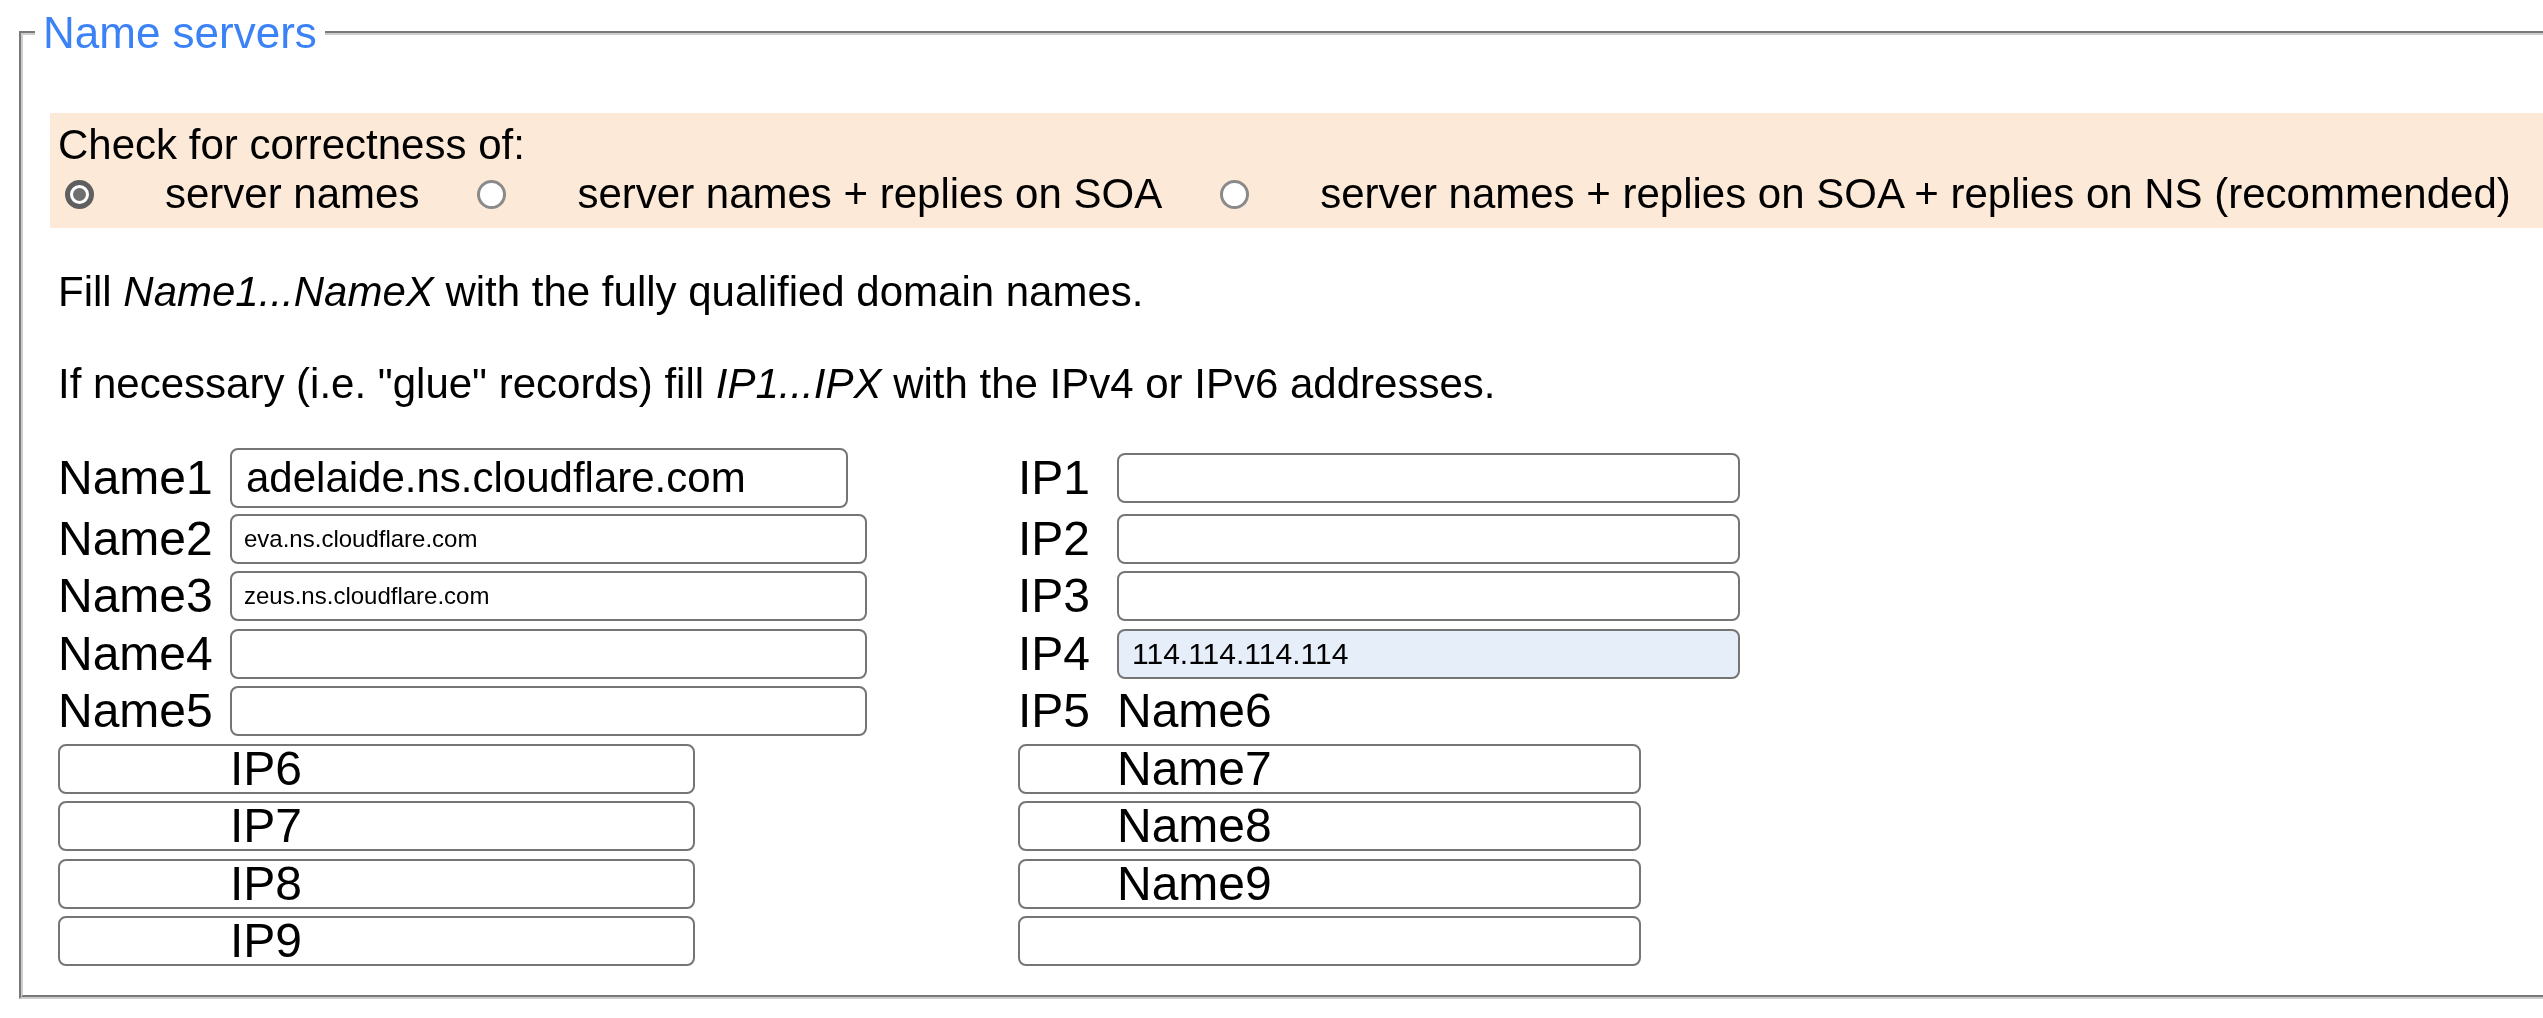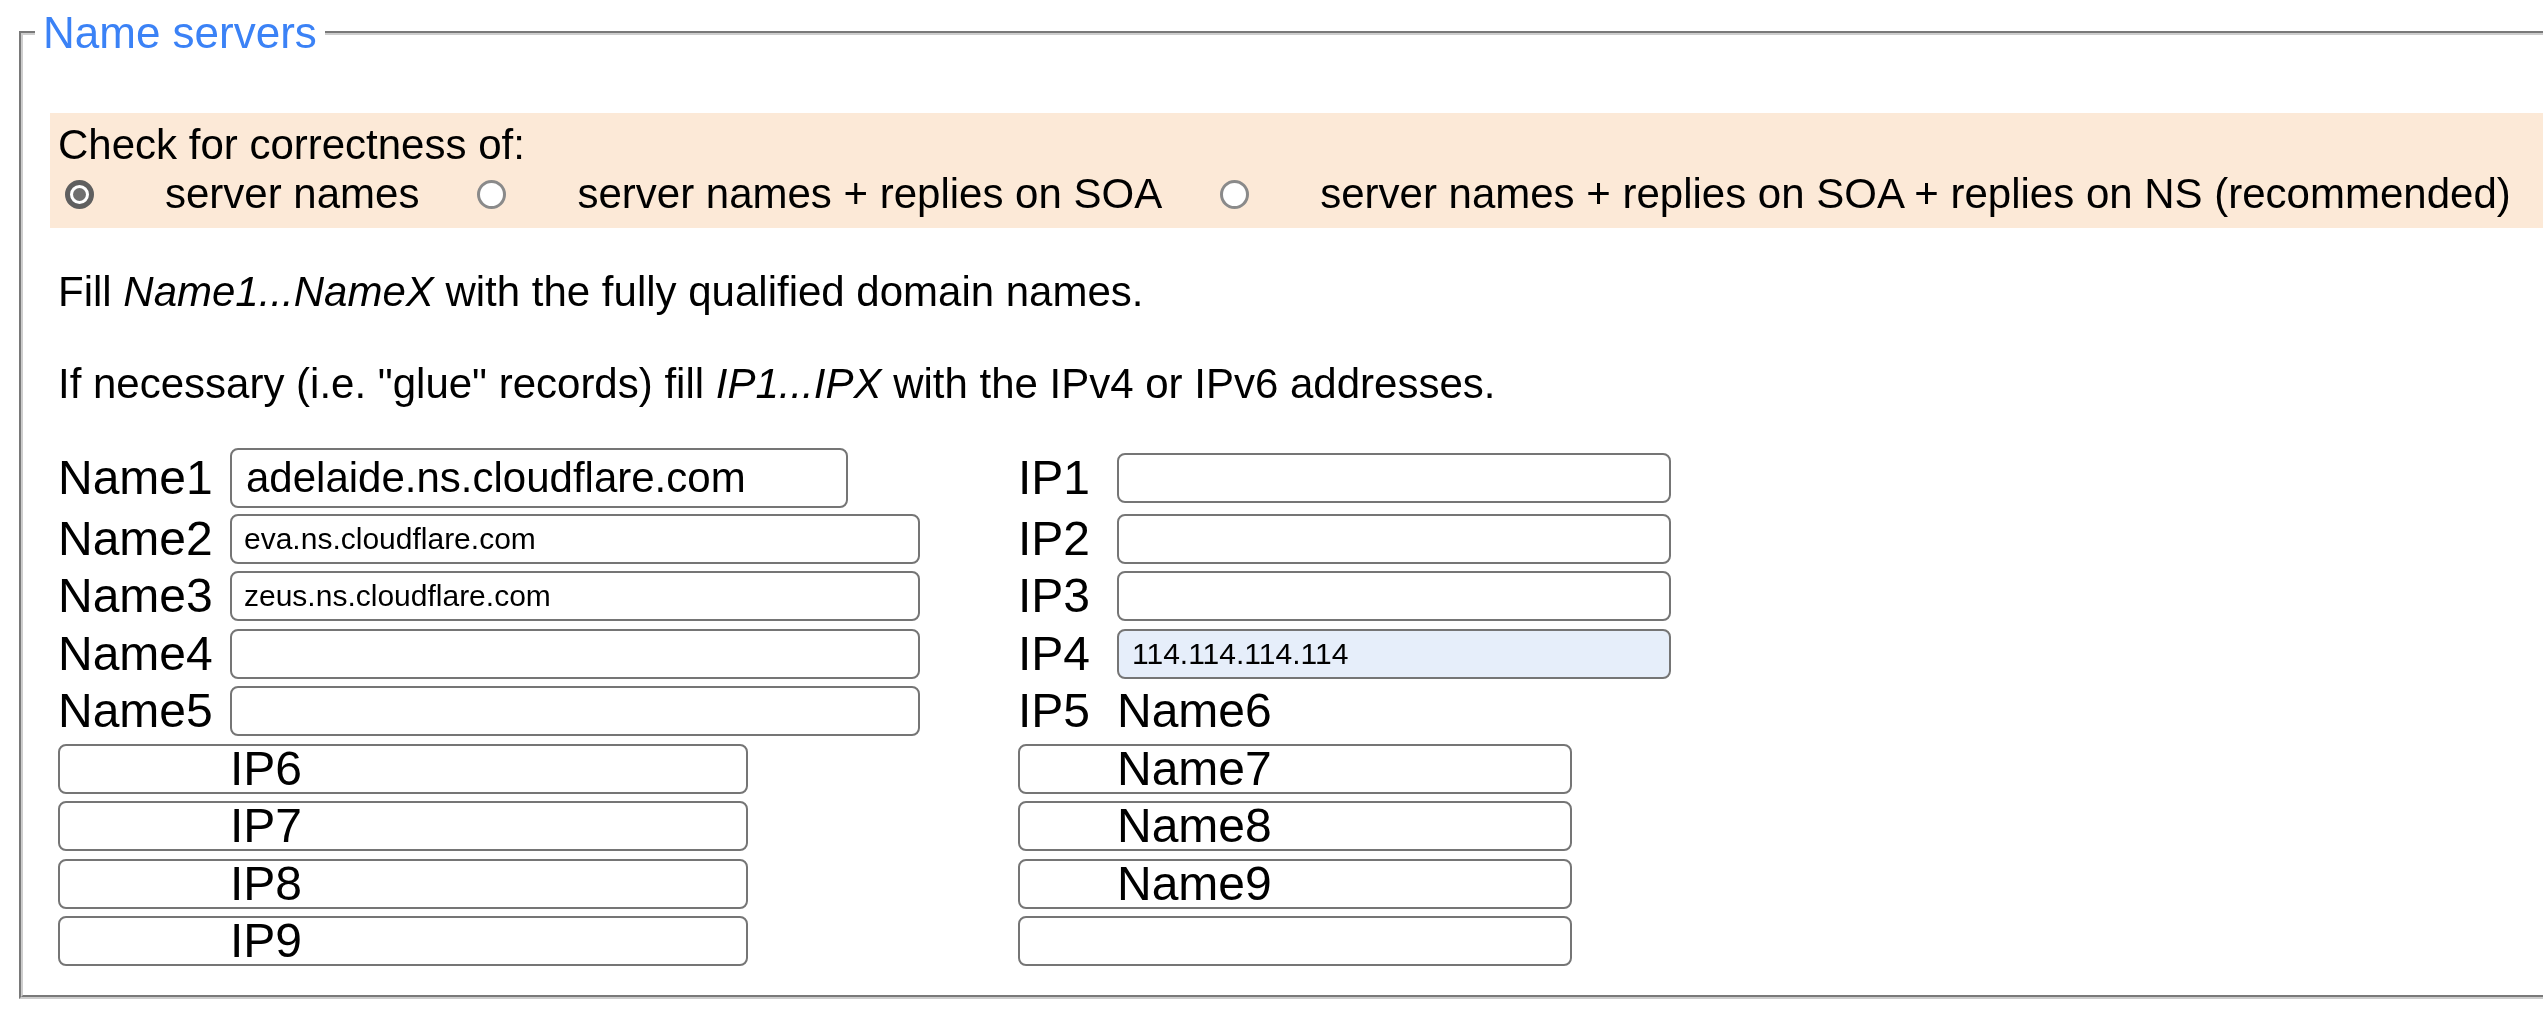--- a/index.html
+++ b/index.html
@@ -119,27 +119,27 @@
     outline: none;
     margin: 0;
   }
   input.ti.lg {
     width: 618px;
     height: 60px;
     font-size: 42px;
     padding: 0 14px;
   }
   input.ti.sm {
-    width: 690px;
+    width: 637px;
     height: 50px;
-    font-size: 30px;
+    font-size: 24px;
     padding: 0 12px;
   }
   input.ti.ip {
-    width: 554px;
+    width: 623px;
     height: 50px;
     font-size: 30px;
     padding: 0 13px;
   }
   input.ti.autofill {
     background: #e6eefa;
   }
 </style>
 </head>
 <body>

